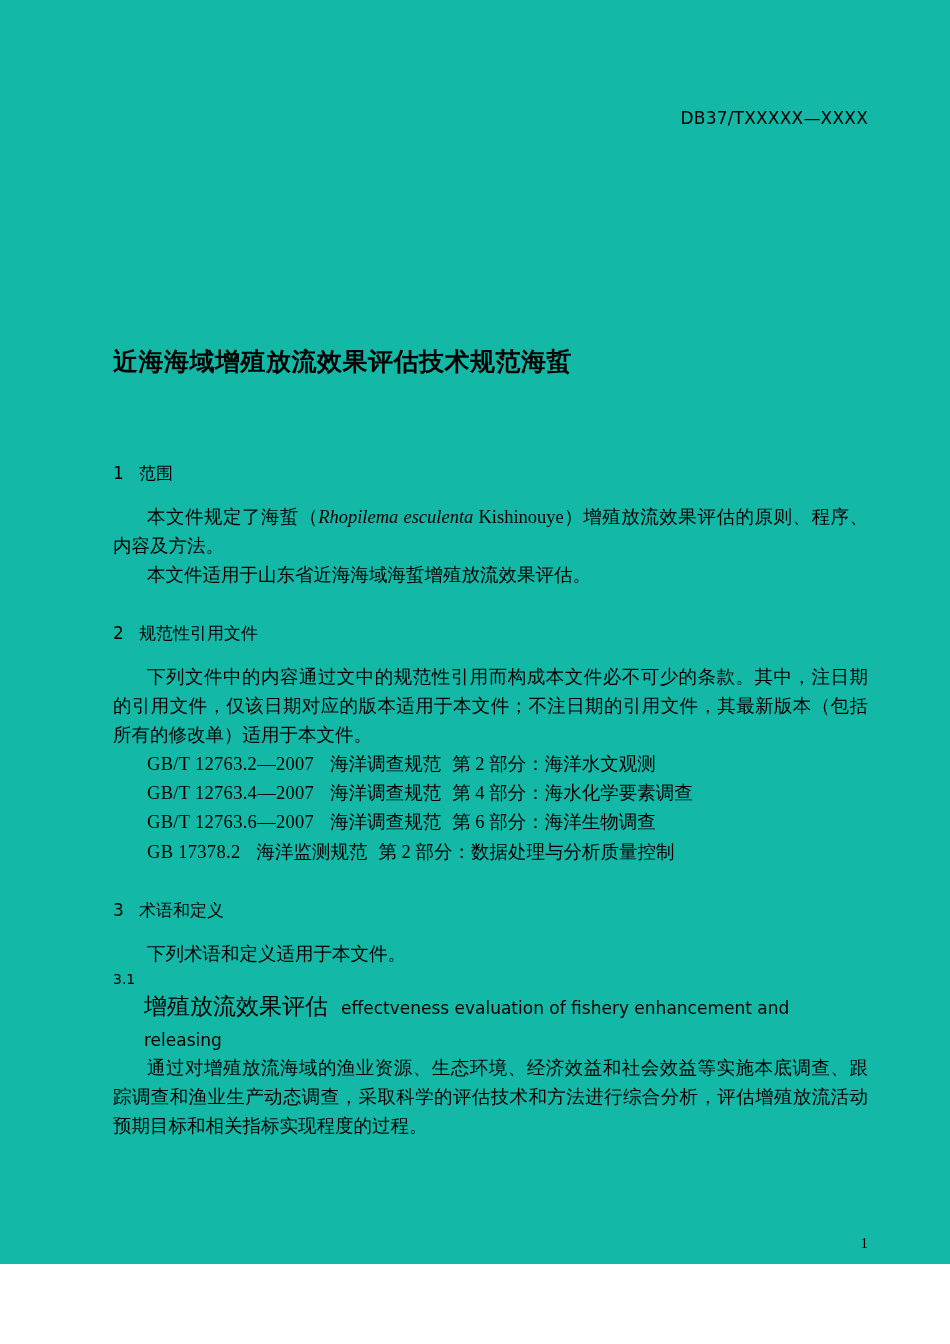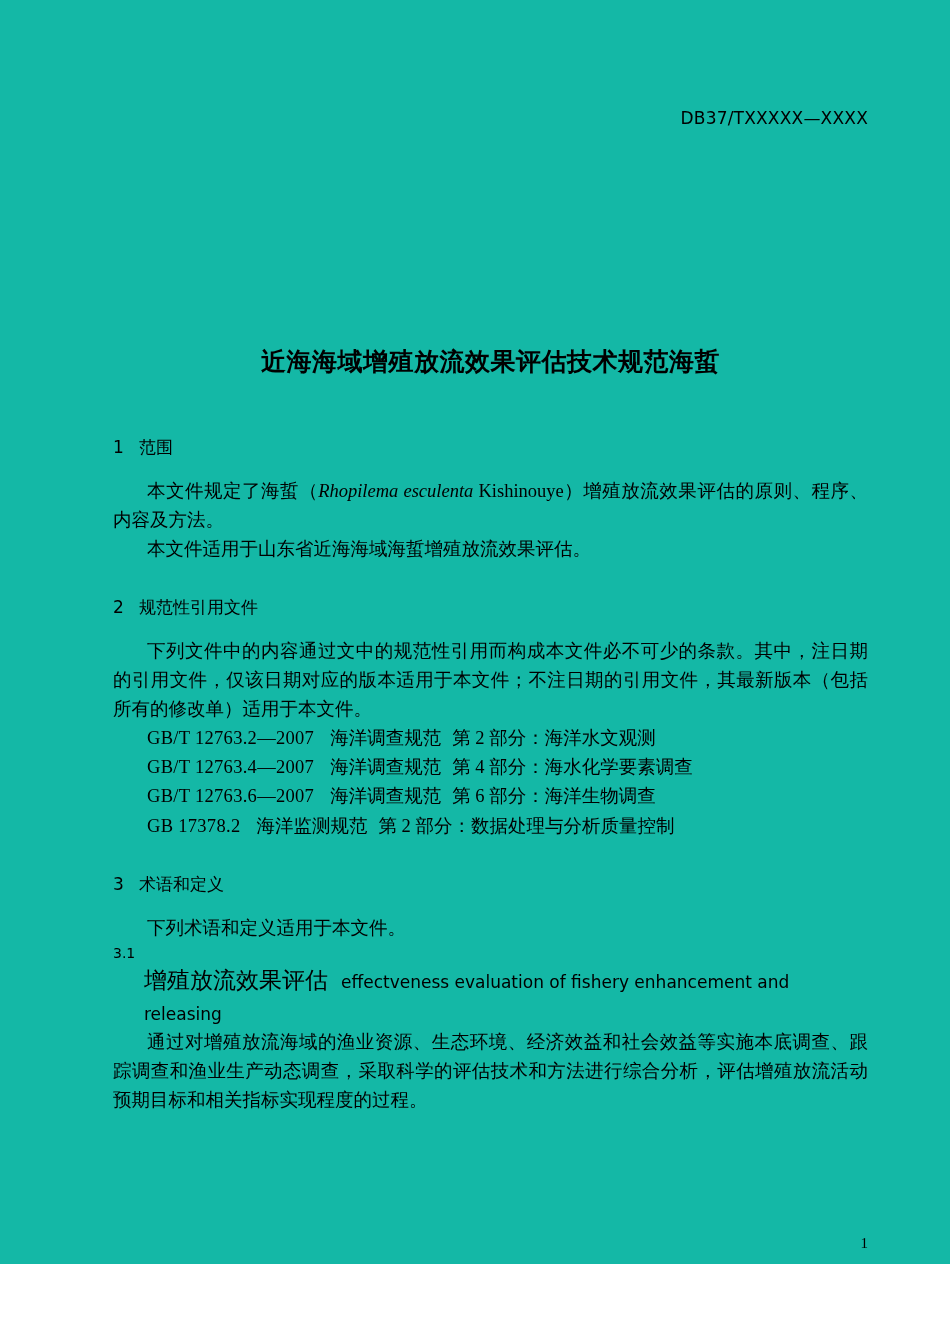--- a/index.html
+++ b/index.html
@@ -36,35 +36,34 @@
     position: absolute;
     left: 113px;
     top: 0;
     width: 755px;
   }
 
   
   .doc-title {
     margin: 0;
     padding: 0;
-    text-align: center;
     font-family: "DejaVu Sans", "Liberation Sans", sans-serif;
     font-weight: 700;
     font-size: 25px;
     letter-spacing: 0.5px;
     position: absolute;
     top: 345px;
     left: 0;
     width: 755px;
   }
 
   
   .flow {
     position: absolute;
-    top: 437px;
+    top: 463px;
     left: 0;
     width: 755px;
   }
 
   h2.section {
     font-family: "DejaVu Sans", "Liberation Sans", sans-serif;
     font-weight: 400;
     font-size: 17px;
     margin: 0 0 20px 0;
     padding: 0;

